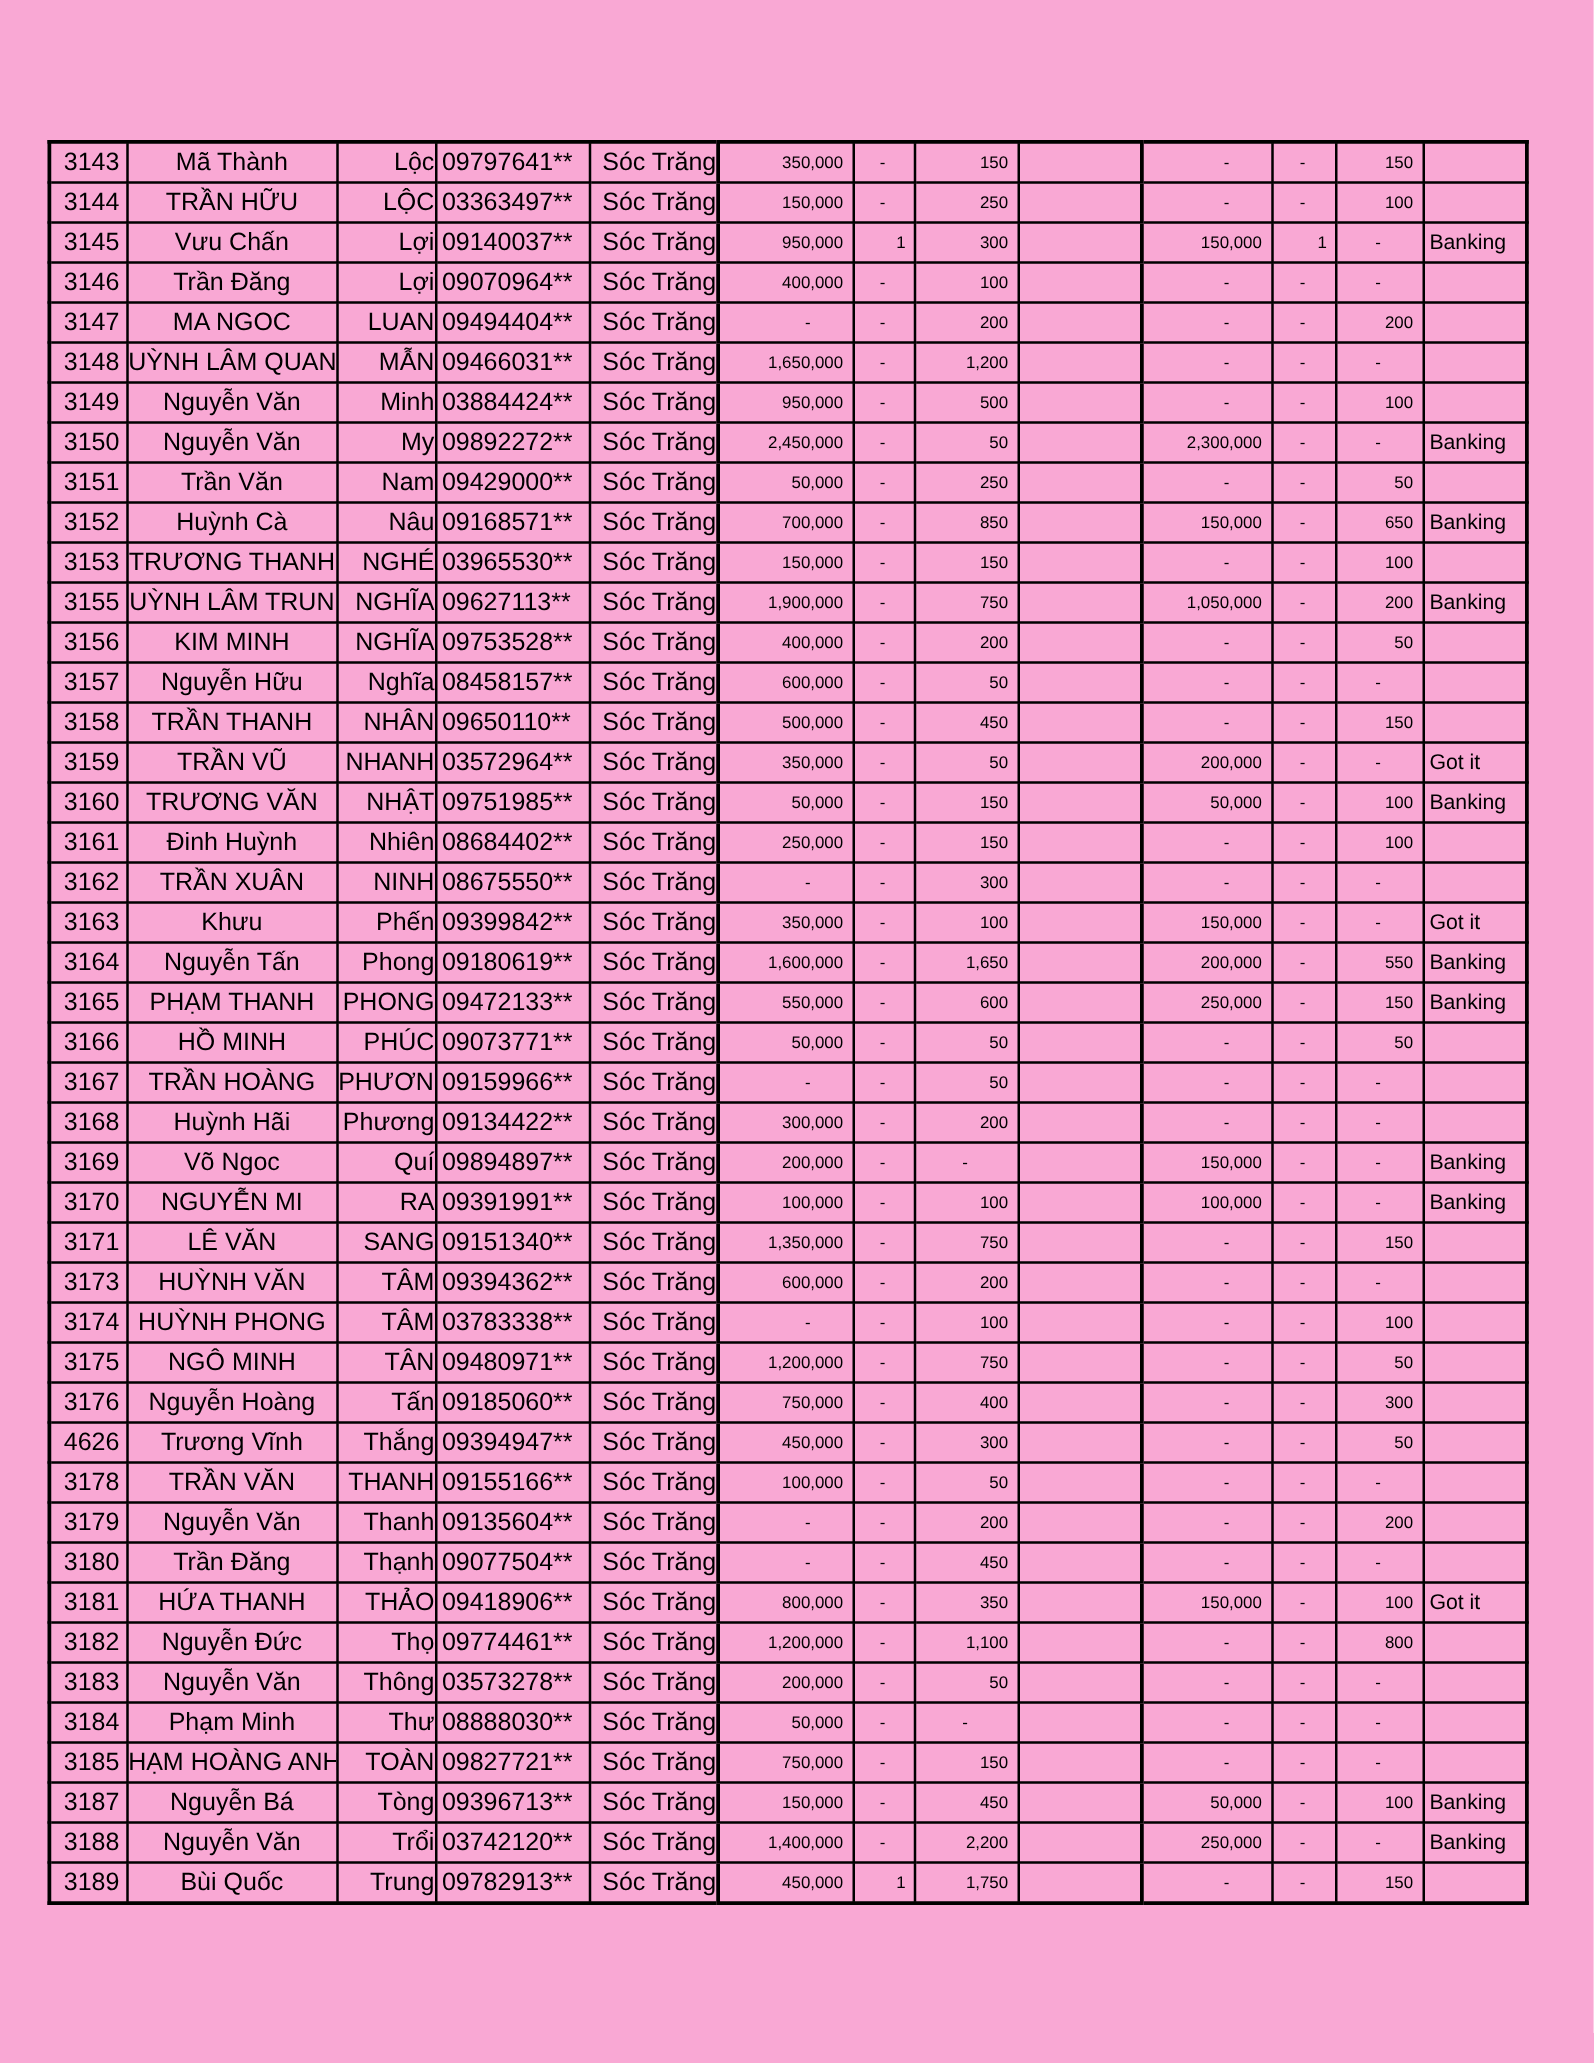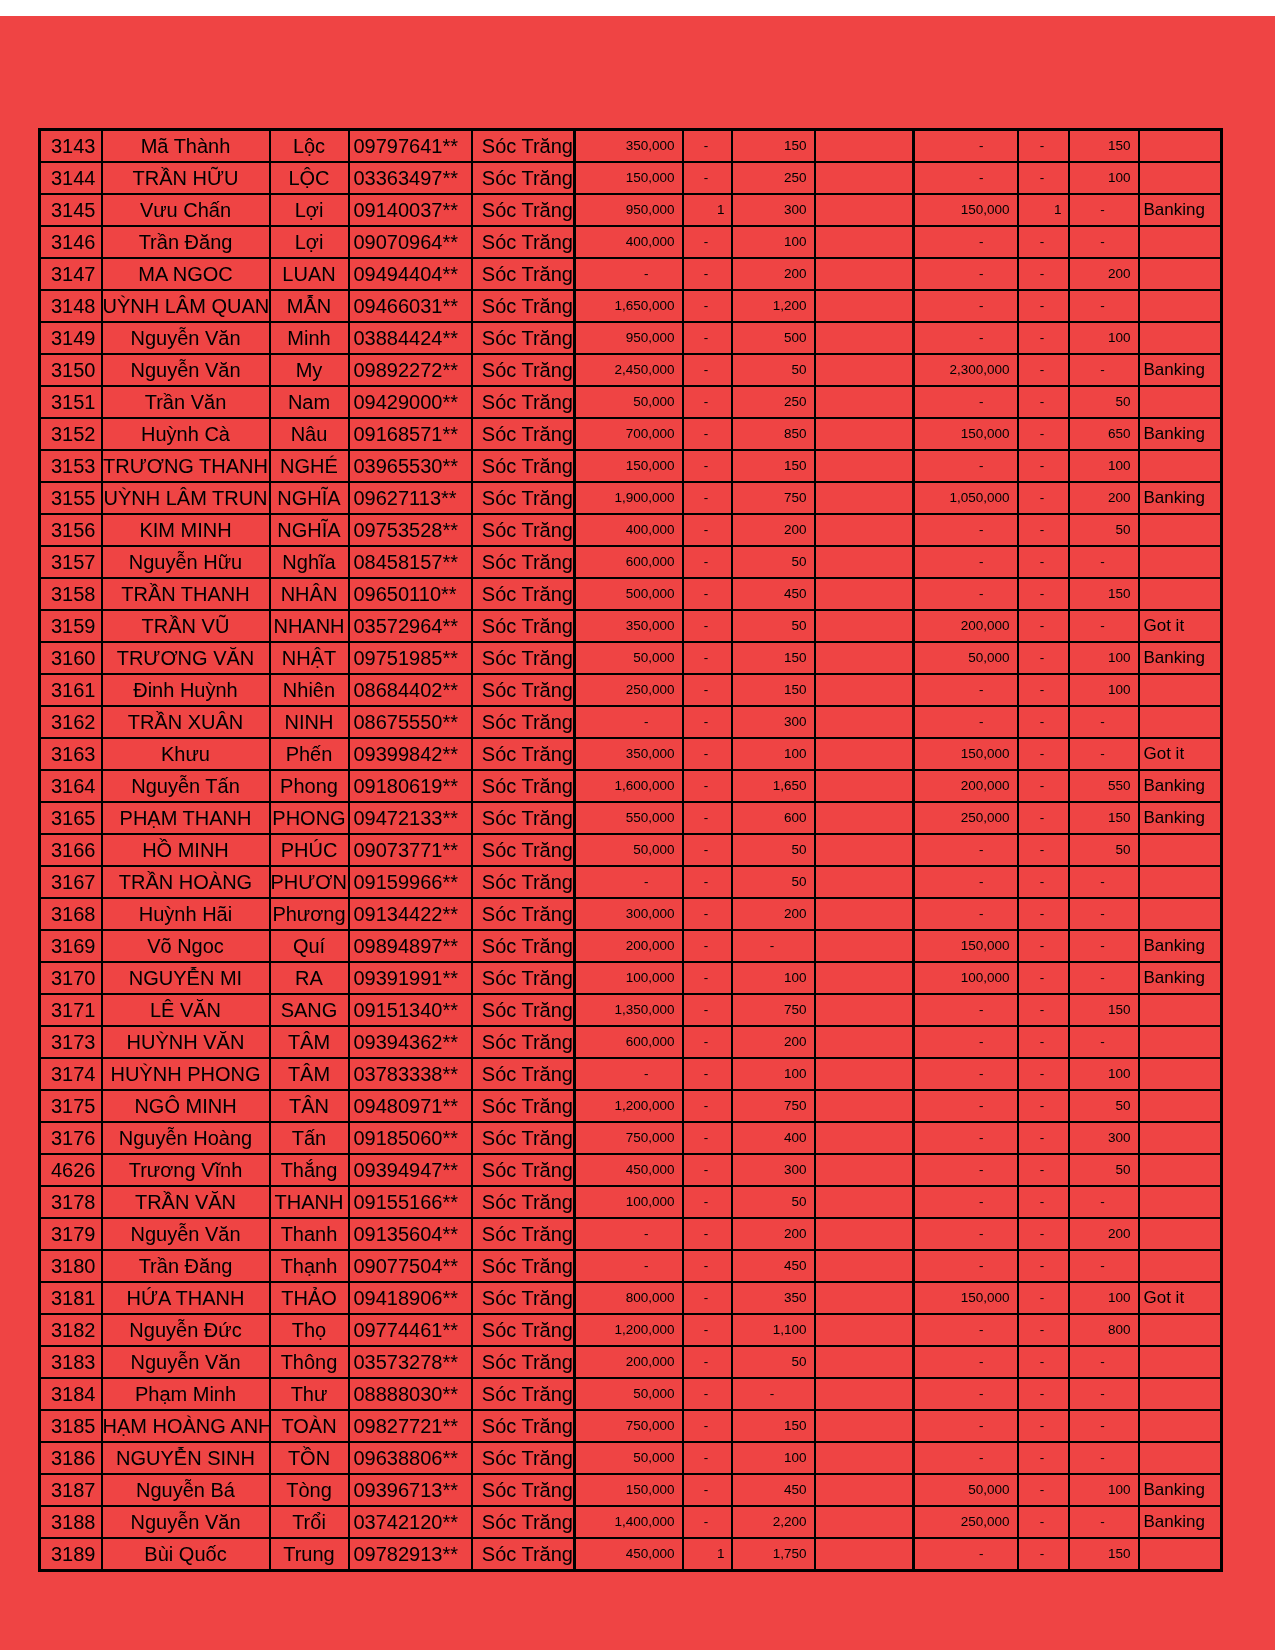--- a/index.html
+++ b/index.html
@@ -1,31 +1,31 @@
 <!DOCTYPE html>
 <html><head>
 <meta charset="utf-8">
 <style>
   html,body{margin:0;padding:0;background:#ffffff;}
   body{width:1275px;height:1650px;position:relative;font-family:"Liberation Sans",sans-serif;color:#000;}
-  .page{position:absolute;inset:0;background:#ef4444;margin-top:16px;}
+  .page{position:absolute;inset:0;background:#f9a8d4;}
   table.sheet{
     position:absolute;left:38px;top:112px;width:1182px;height:1410px;
     border-collapse:collapse;table-layout:fixed;border:3px solid #000;
   }
   td{
     border:2px solid #000;padding:0;overflow:hidden;white-space:nowrap;
     vertical-align:middle;font-size:20px;line-height:1.05;height:30px;
   }
   
   td:nth-child(5){border-right-width:3px;}
   td:nth-child(9){border-right-width:3px;}
   .c-id{text-align:right;padding-right:5px;}
   .c-name{text-align:center;}
-  .c-surname{text-align:center;}
+  .c-surname{text-align:right;}
   .c-phone{text-align:left;padding-left:4px;}
   .c-province{text-align:right;padding-left:3px;}
   .c-amt,.c-cnt,.c-pts{font-size:13.5px;text-align:right;padding-right:7px;}
   .c-cnt{padding-right:6px;}
   .c-amt.dash{padding-right:33px;}
   .c-cnt.dash,.c-pts.dash{text-align:center;padding-right:2px;}
   .c-note{font-size:17px;text-align:left;padding-left:4px;}
   .c-blank{}
 </style>
 </head>
@@ -658,35 +658,20 @@
           <td class="c-amt">750,000</td>
           <td class="c-cnt dash">-</td>
           <td class="c-pts">150</td>
           <td class="c-blank"></td>
           <td class="c-amt dash">-</td>
           <td class="c-cnt dash">-</td>
           <td class="c-pts dash">-</td>
           <td class="c-note"></td>
         </tr>
         <tr>
-          <td class="c-id">3186</td>
-          <td class="c-name">NGUYỄN SINH</td>
-          <td class="c-surname">TỒN</td>
-          <td class="c-phone">09638806**</td>
-          <td class="c-province">Sóc Trăng</td>
-          <td class="c-amt">50,000</td>
-          <td class="c-cnt dash">-</td>
-          <td class="c-pts">100</td>
-          <td class="c-blank"></td>
-          <td class="c-amt dash">-</td>
-          <td class="c-cnt dash">-</td>
-          <td class="c-pts dash">-</td>
-          <td class="c-note"></td>
-        </tr>
-        <tr>
           <td class="c-id">3187</td>
           <td class="c-name">Nguyễn Bá</td>
           <td class="c-surname">Tòng</td>
           <td class="c-phone">09396713**</td>
           <td class="c-province">Sóc Trăng</td>
           <td class="c-amt">150,000</td>
           <td class="c-cnt dash">-</td>
           <td class="c-pts">450</td>
           <td class="c-blank"></td>
           <td class="c-amt">50,000</td>

